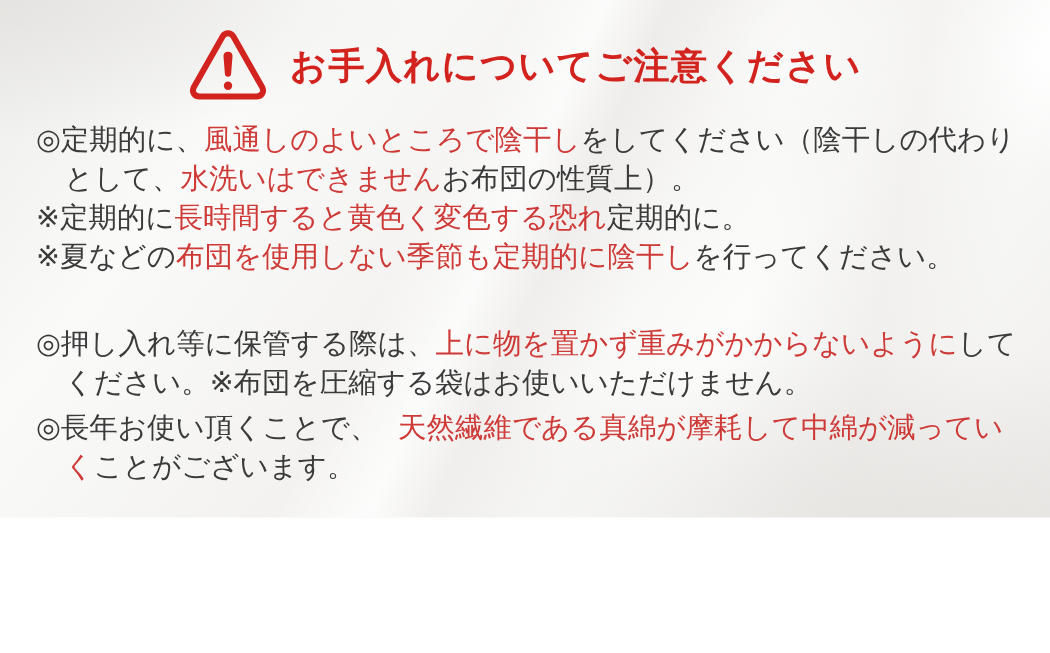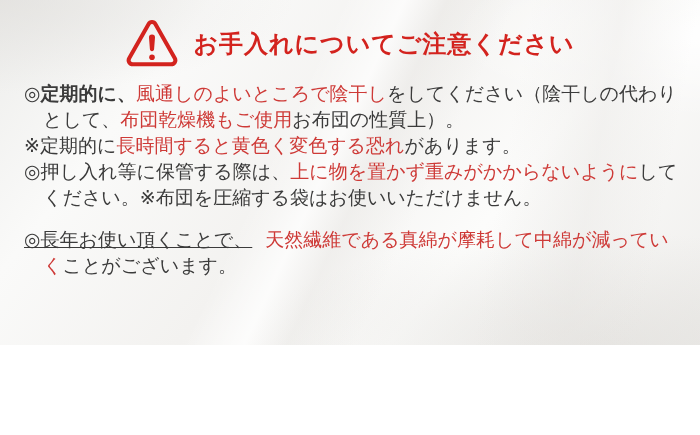--- a/index.html
+++ b/index.html
@@ -52,38 +52,39 @@
     letter-spacing:0;
   }
   p.note{
     margin:0;
     padding-left:19px;
     text-indent:-19px; 
     word-break:break-all;
   }
   p.note.gap-after-sm{margin-bottom:13px;}
   p.note.gap-after-lg{margin-bottom:32px;}
-  p.note.gap-after-xs{margin-bottom:16px;}
+  p.note.gap-after-xs{margin-bottom:4px;}
   .run-dark{}
   .run-red{}
 </style>
 </head>
 <body>
 
 <div class="canvas">
 
   <div class="header">
     <svg class="warn-icon" viewBox="0 0 54 50">
       <path d="M23.5 5.2 L4.2 39.2 C2.6 42.2 4.6 45.3 8.0 45.3 L46.0 45.3 C49.4 45.3 51.4 42.2 49.8 39.2 L30.5 5.2 C28.9 2.4 25.1 2.4 23.5 5.2 Z" fill="none" stroke="#d3231e" stroke-width="4" stroke-linejoin="round"></path>
       <path d="M27 15.5 c2.1 0 3.1 1.2 3.0 3.0 l-0.9 11.5 c-0.1 1.4 -0.9 2.2 -2.1 2.2 s-2.0 -0.8 -2.1 -2.2 l-0.9 -11.5 c-0.1 -1.8 0.9 -3.0 3.0 -3.0 Z" fill="#d3231e"></path>
       <circle cx="27" cy="38.2" r="2.8" fill="#d3231e"></circle>
     </svg>
     <div class="title" style="color: rgb(211, 35, 30);">お手入れについてご注意ください</div>
   </div>
 
   <div class="content" style="color: rgb(59, 59, 59);">
-      <p class="note "><span class="run-dark" style="color: rgb(59, 59, 59); font-weight: bold;">◎定期的に、</span><span class="run-red" style="color: rgb(206, 58, 55);">風通しのよいところで陰干し</span><span class="run-dark" style="color: rgb(59, 59, 59);">をしてください（陰干しの代わりとして、</span><span class="run-red" style="color: rgb(206, 58, 55);">布団乾燥機もご使用</span><span class="run-dark" style="color: rgb(59, 59, 59);">お布団の性質上）。</span></p>
-      <p class="note "><span class="run-dark" style="color: rgb(59, 59, 59);">※定期的に</span><span class="run-red" style="color: rgb(206, 58, 55);">長時間すると黄色く変色する恐れ</span><span class="run-dark" style="color: rgb(59, 59, 59);">があります。</span></p>
+      <p class="note "><span class="run-dark" style="color: rgb(59, 59, 59);">◎定期的に、</span><span class="run-red" style="color: rgb(206, 58, 55);">風通しのよいところで陰干し</span><span class="run-dark" style="color: rgb(59, 59, 59);">をしてください（陰干しの代わりとして、</span><span class="run-red" style="color: rgb(206, 58, 55);">水洗いはできません</span><span class="run-dark" style="color: rgb(59, 59, 59);">お布団の性質上）。</span></p>
+      <p class="note "><span class="run-dark" style="color: rgb(59, 59, 59);">※定期的に</span><span class="run-red" style="color: rgb(206, 58, 55);">長時間すると黄色く変色する恐れ</span><span class="run-dark" style="color: rgb(59, 59, 59);">定期的に。</span></p>
+      <p class="note gap-after-lg"><span class="run-dark" style="color: rgb(59, 59, 59);">※夏などの</span><span class="run-red" style="color: rgb(206, 58, 55);">布団を使用しない季節も定期的に陰干し</span><span class="run-dark" style="color: rgb(59, 59, 59);">を行ってください。</span></p>
       <p class="note gap-after-xs"><span class="run-dark" style="color: rgb(59, 59, 59);">◎押し入れ等に保管する際は、</span><span class="run-red" style="color: rgb(206, 58, 55);">上に物を置かず重みがかからないように</span><span class="run-dark" style="color: rgb(59, 59, 59);">してください。※布団を圧縮する袋はお使いいただけません。</span></p>
-      <p class="note "><span class="run-dark" style="color: rgb(59, 59, 59); text-decoration: underline;">◎長年お使い頂くことで、</span><span class="run-red" style="color: rgb(206, 58, 55); margin-left: 13px;">天然繊維である真綿が摩耗して中綿が減っていく</span><span class="run-dark" style="color: rgb(59, 59, 59);">ことがございます。</span></p>
+      <p class="note "><span class="run-dark" style="color: rgb(59, 59, 59);">◎長年お使い頂くことで、</span><span class="run-red" style="color: rgb(206, 58, 55); margin-left: 13px;">天然繊維である真綿が摩耗して中綿が減っていく</span><span class="run-dark" style="color: rgb(59, 59, 59);">ことがございます。</span></p>
     </div>
 
 </div>
 
 </body></html>

